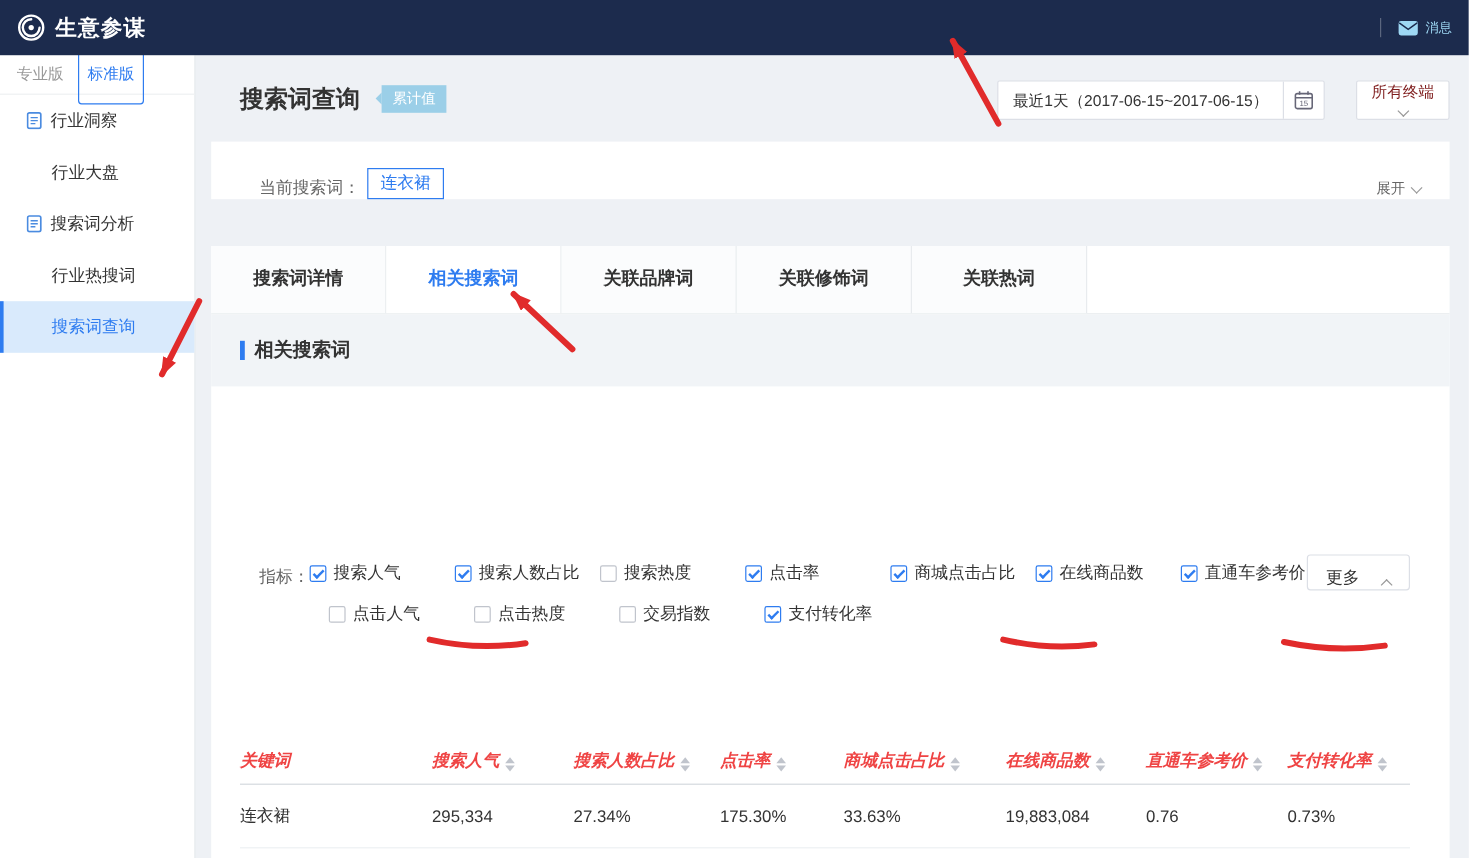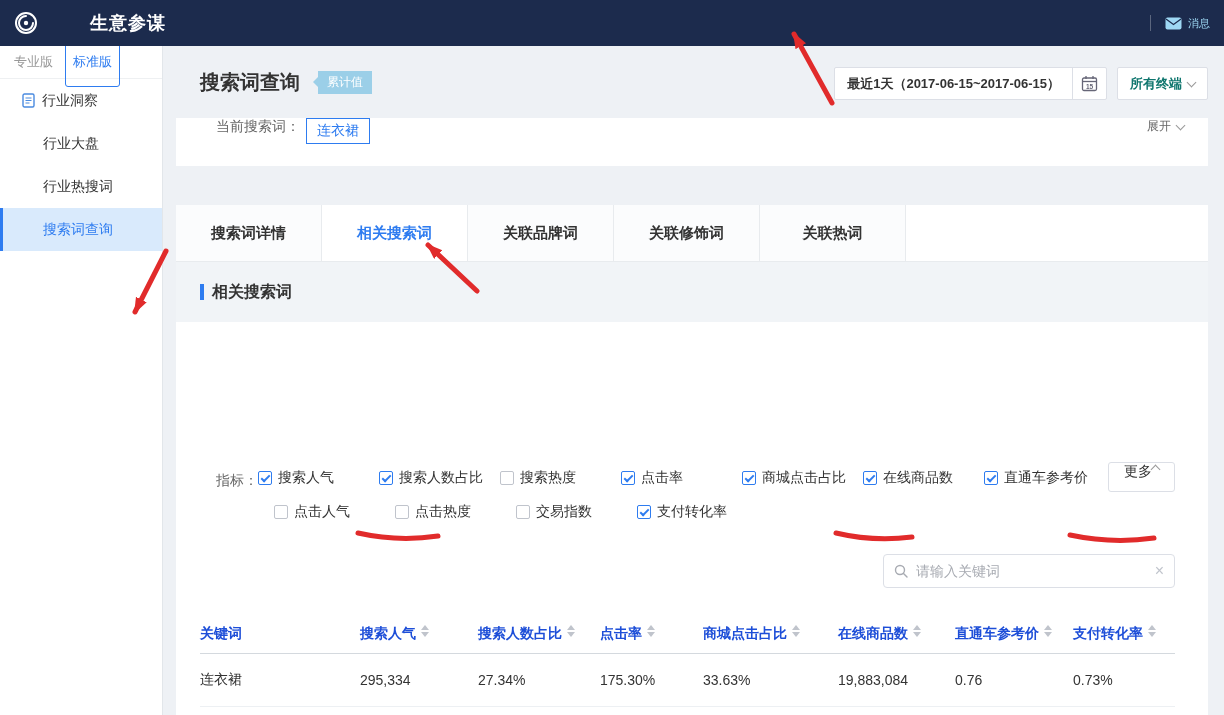--- a/index.html
+++ b/index.html
@@ -3,21 +3,21 @@
 <meta charset="utf-8">
 <style>
   * { margin:0; padding:0; box-sizing:border-box; }
   body { font-family:"Liberation Sans","DejaVu Sans",sans-serif; }
   .page { position:relative; width:1224px; height:715px; background:#eef1f5; overflow:hidden; }
 
   
   .topnav { position:absolute; top:0; left:0; right:0; height:46px; background:#1c2b4d;
             display:flex; align-items:center; padding:0 14px; z-index:5; }
   .brand { display:flex; align-items:center; gap:8px; margin-right:14px; }
-  .brand-text { color:#fff; font-size:18px; font-weight:bold; letter-spacing:1px;margin-left:44px; }
+  .brand-text { color:#fff; font-size:18px; font-weight:bold; letter-spacing:1px; }
   .nav-items { display:flex; align-items:center; height:100%; }
   .nav-item { color:#fff; font-size:16px; padding:0 12px; height:46px; line-height:46px;
               cursor:pointer; position:relative; text-decoration:none; white-space:nowrap; }
   .nav-item.active { font-weight:bold; }
   .nav-item.active::after { content:''; position:absolute; left:8px; right:8px; bottom:3px;
               height:3px; background:#ffd000; }
   .nav-divider { width:1px; height:16px; background:rgba(255,255,255,.28); margin:0 8px; }
   .nav-right { margin-left:auto; display:flex; align-items:center; gap:6px; }
   .msg-label { color:#9ed8f4; font-size:11px; text-decoration:none; cursor:pointer; }
 
@@ -33,33 +33,33 @@
   .side-item.sub { padding-left:40px; }
   .side-item.active { background:#d9eafc; color:#2e7cf0; border-left-color:#2e7cf0; }
 
   
   .main { position:absolute; left:163px; top:46px; right:0; bottom:0; }
   .page-header { position:absolute; left:37px; top:16px; height:40px; display:flex; align-items:center; gap:10px; }
   .page-title { font-size:20px; font-weight:bold; color:#333; }
   .title-badge { background:#9bcfe8; color:#fff; font-size:12px; padding:3px 9px; position:relative; margin-left:8px; }
   .title-badge::before { content:''; position:absolute; left:-5px; top:50%; margin-top:-5px;
       border-top:5px solid transparent; border-bottom:5px solid transparent; border-right:5px solid #9bcfe8; }
-  .header-controls { position:absolute; right:16px; top:21px; height:33px; display:flex; gap:10px;font-weight:bold; }
+  .header-controls { position:absolute; right:16px; top:21px; height:33px; display:flex; gap:26px; }
   .date-control { display:flex; align-items:stretch; background:#fff; border:1px solid #dcdfe6; border-radius:2px; cursor:pointer; }
   .date-text { padding:0 12px; font-size:13px; color:#333; display:flex; align-items:center; }
   .date-icon-box { width:34px; border-left:1px solid #dcdfe6; display:flex; align-items:center; justify-content:center; }
   .terminal-select { background:#fff; border:1px solid #dcdfe6; border-radius:2px; padding:0 12px;
-      font-size:13px; color:#0f766e; display:flex; align-items:center; gap:6px; cursor:pointer; }
+      font-size:13px; color:#7f1d1d; display:flex; align-items:center; gap:6px; cursor:pointer;flex-direction:column; }
 
   .chev { display:inline-block; width:7px; height:7px; border-right:1px solid #999; border-bottom:1px solid #999; }
   .chev.down { transform:rotate(45deg); margin-top:-3px; }
   .chev.up { transform:rotate(-135deg); margin-top:3px; }
 
   .current-panel { position:absolute; left:13px; right:16px; top:72px; height:48px; background:#fff;
-      display:flex; align-items:flex-start; padding:0 24px 0 40px; }
+      display:flex; align-items:flex-end; padding:0 24px 0 40px; }
   .current-label { font-size:14px; color:#666; }
   .current-tag { border:1px solid #2e7cf0; color:#2e7cf0; font-size:14px; padding:3px 10px; margin-left:6px; cursor:pointer; }
   .expand-btn { margin-left:auto; font-size:12px; color:#666; display:flex; align-items:center; gap:6px; cursor:pointer; }
 
   
   .panel { position:absolute; left:13px; right:16px; top:159px; bottom:0; background:#fff; }
   .tabs-bar { display:flex; height:57px; border-bottom:1px solid #e8ebee;font-weight:bold; }
   .tab { width:146px; text-align:center; line-height:56px; font-size:15px; color:#333;
          border-right:1px solid #e8ebee; cursor:pointer; background:#fbfcfd; }
   .tab.active { color:#2e7cf0; background:#fff; }
@@ -73,34 +73,34 @@
   .filter-row.r1 { top:147px; }
   .filter-row.r2 { top:181px;padding-left:16px; }
   .chk-item { width:121px; display:flex; align-items:center; gap:6px; cursor:pointer; }
   .cb { width:14px; height:14px; border:1px solid #c0c4cc; border-radius:2px; background:#fff; position:relative; flex:0 0 14px; }
   .cb.checked { border-color:#2e7cf0; }
   .cb.checked::after { content:''; position:absolute; left:2px; top:3px; width:7px; height:3px;
       border-left:2px solid #2e7cf0; border-bottom:2px solid #2e7cf0; transform:rotate(-45deg); }
   .chk-label { font-size:14px; color:#333; white-space:nowrap; }
   .more-btn { position:absolute; right:33px; top:140px; height:30px; padding:0 15px; background:#fff;
       border:1px solid #dcdfe6; border-radius:3px; font-size:14px; color:#333;
-      display:flex; align-items:flex-start; gap:0; cursor:pointer; }
+      display:flex; align-items:flex-end; gap:19px; cursor:pointer; }
 
   .search-box { position:absolute; right:33px; top:232px; width:292px; height:34px;
       border:1px solid #dcdfe6; border-radius:4px; background:#fff; display:flex; align-items:center; padding:0 10px; gap:8px; }
   .kw-input { flex:1; border:none; outline:none; font-size:14px; color:#333; background:transparent;
       font-family:"Liberation Sans","DejaVu Sans",sans-serif; }
   .kw-input::placeholder { color:#a8abb2; }
   .clear-x { color:#c0c4cc; font-size:16px; cursor:pointer; line-height:1; }
 
   
   .table { position:absolute; left:24px; right:33px; top:293px; }
   .t-header, .t-row { display:grid; grid-template-columns:160px 118px 122px 103px 135px 117px 118px 1fr; align-items:center; }
   .t-header { height:39px; border-bottom:1px solid #d4d9de; }
-  .th { font-size:14px; font-weight:bold; color:#1d4ed8; display:flex; align-items:flex-start; gap:5px; cursor:pointer; }
+  .th { font-size:14px; font-weight:bold; color:#ef4444; display:flex; align-items:flex-end; gap:5px; cursor:pointer;font-style:italic; }
   .sort { display:inline-flex; flex-direction:column; gap:2px; }
   .sort i { display:block; width:0; height:0; border-left:4px solid transparent; border-right:4px solid transparent; }
   .sort .su { border-bottom:5px solid #c0c4cc; }
   .sort .sd { border-top:5px solid #c0c4cc; }
   .t-row { height:53px; border-bottom:1px solid #edf0f3; font-size:14px; color:#333; }
 
   
   .annotations { position:absolute; inset:0; pointer-events:none; z-index:20; }
 </style>
 </head>
@@ -140,20 +140,29 @@
       <span style="display:inline-flex;">
         <svg width="13" height="15" viewBox="0 0 13 15">
             <rect x="1" y="1" width="11" height="13" rx="1.5" fill="none" stroke="#4a8be0" stroke-width="1.4"></rect>
             <path d="M3.5 5 h6 M3.5 7.5 h6 M3.5 10 h4" stroke="#4a8be0" stroke-width="1.2"></path>
           </svg>
       </span>
       <span>行业洞察</span>
     </div>
     <div class="side-item sub">
       <span>行业大盘</span>
+    </div>
+    <div class="side-item">
+      <span style="display:inline-flex;">
+        <svg width="13" height="15" viewBox="0 0 13 15">
+            <rect x="1" y="1" width="11" height="13" rx="1.5" fill="none" stroke="#4a8be0" stroke-width="1.4"></rect>
+            <path d="M3.5 5 h6 M3.5 7.5 h6 M3.5 10 h4" stroke="#4a8be0" stroke-width="1.2"></path>
+          </svg>
+      </span>
+      <span>搜索词分析</span>
     </div>
     <div class="side-item sub">
       <span>行业热搜词</span>
     </div>
     <div class="side-item sub active">
       <span>搜索词查询</span>
     </div>
   </aside>
 
   <main class="main">
@@ -255,30 +264,20 @@
             <span class="cb checked"></span>
             <span class="chk-label">支付转化率</span>
           </label>
         </div>
 
         <div class="more-btn">
           <span>更多</span>
           <span class="chev up"></span>
         </div>
 
-        <div class="search-box">
-          <span style="display:inline-flex;">
-            <svg width="14" height="14" viewBox="0 0 14 14">
-                <circle cx="6" cy="6" r="4.5" fill="none" stroke="#a8abb2" stroke-width="1.4"></circle>
-                <path d="M9.5 9.5 L13 13" stroke="#a8abb2" stroke-width="1.4" stroke-linecap="round"></path>
-              </svg>
-          </span>
-          <input class="kw-input" placeholder="请输入关键词" style="">
-          <span class="clear-x">×</span>
-        </div>
 
         <div class="table">
           <div class="t-header">
             <div class="th">
               <span>关键词</span>
             </div>
             <div class="th">
               <span>搜索人气</span>
               <span class="sort">
                   <i class="su"></i>

